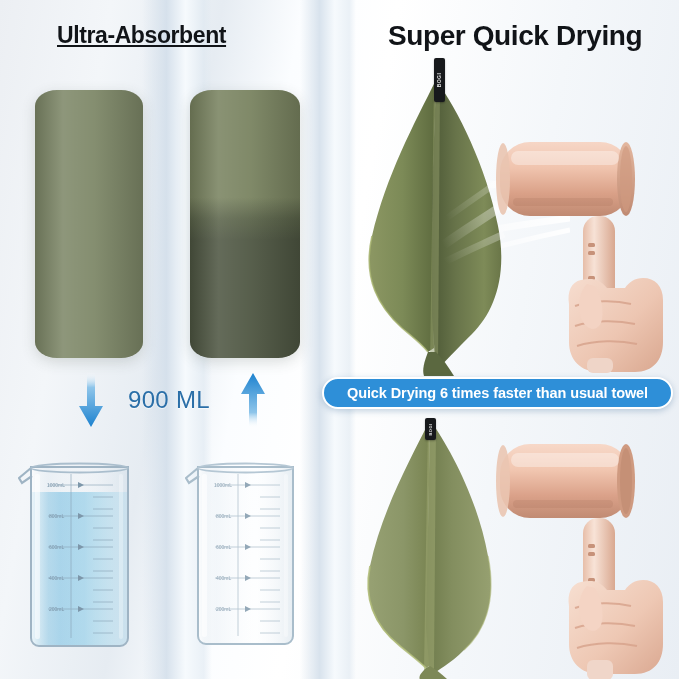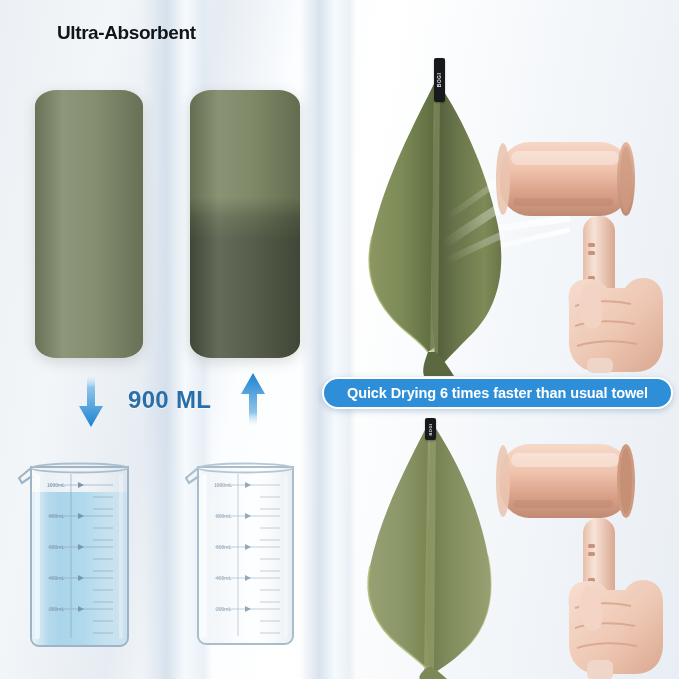--- a/index.html
+++ b/index.html
@@ -27,21 +27,21 @@
   }
 
   
   .title {
     position: absolute;
     font-weight: bold;
     color: #111418;
     letter-spacing: -.4px;
     white-space: nowrap;
   }
-  #title-left  { left: 57px;  top: 22px; font-size: 19px; }
+  #title-left  { left: 57px;  top: 22px; font-size: 23px; text-decoration: underline; }
   #title-right { left: 388px; top: 20px; font-size: 28px; }
 
   
   .roll {
     position: absolute;
     border-radius: 22px / 16px;
     overflow: hidden;
     box-shadow: 0 4px 14px rgba(60,70,60,.18);
   }
   .roll::after {           
@@ -54,21 +54,21 @@
   #roll-wet  { left: 190px; top: 90px; width: 110px; height: 268px;
                background: linear-gradient(180deg,#78825f 0%, #78825f 40%,
                           #5a6349 48%, #4d5541 56%, #4d5541 100%); }
 
   
   .arrow { position: absolute; width: 26px; height: 56px; }
   #arrow-down { left: 78px;  top: 372px; }
   #arrow-up   { left: 240px; top: 372px; }
   .ml-label {
     position: absolute; left: 128px; top: 386px;
-    font-size: 24px; font-weight: bold; color: #2b6fa8;
+    font-size: 24px; font-weight: normal; color: #2b6fa8;
     letter-spacing: .3px; white-space: nowrap;
     text-shadow: 0 1px 1px rgba(255,255,255,.7);
   }
 
   
   .beaker { position: absolute; }
   #beaker-full  { left: 18px;  top: 452px; width: 120px; height: 198px; }
   #beaker-empty { left: 185px; top: 452px; width: 118px; height: 196px; }
 
   
@@ -115,20 +115,21 @@
 </style>
 </head>
 <body>
 
 <div id="stage">
 
   <div class="seam" style="left:142px"></div>
   <div class="seam" style="left:300px;width:56px"></div>
 
   <div id="title-left" class="title">Ultra-Absorbent</div>
+  <div id="title-right" class="title">Super Quick Drying</div>
 
   <div id="roll-dry" class="roll"></div>
   <div id="roll-wet" class="roll"></div>
 
   <div id="arrow-down" class="arrow">
     <svg viewBox="0 0 26 56" width="26" height="56">
       <defs>
         <linearGradient id="gDn" x1="0" y1="0" x2="0" y2="1">
           <stop offset="0%" stop-color="#ffffff" stop-opacity="0"></stop>
           <stop offset="28%" stop-color="#8ec5ea"></stop>

